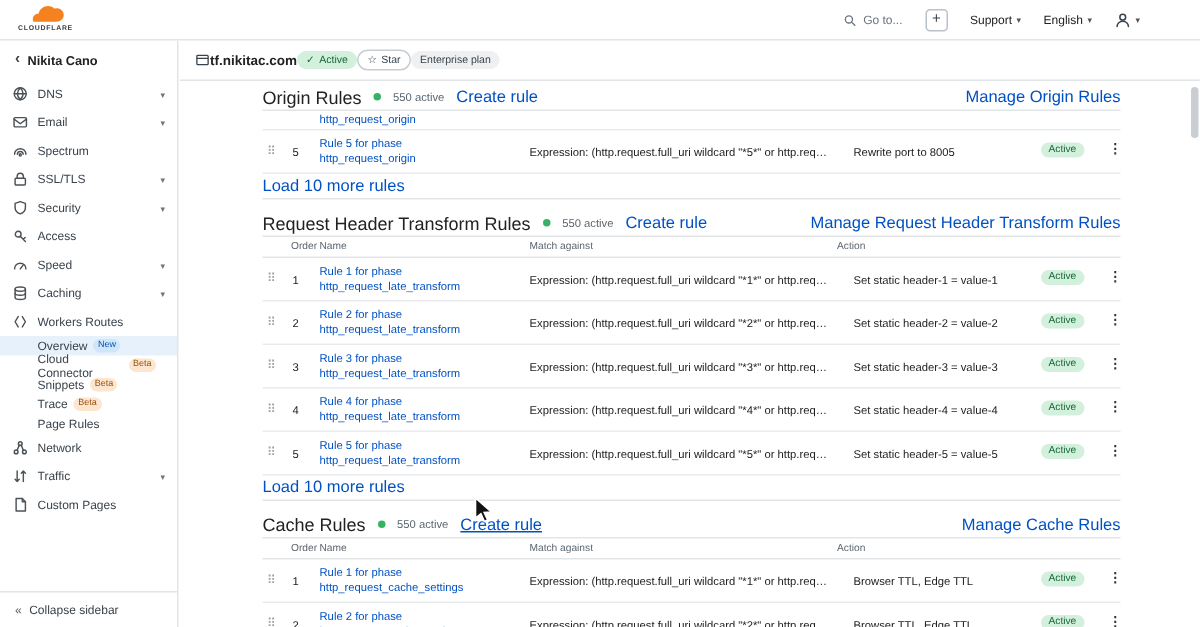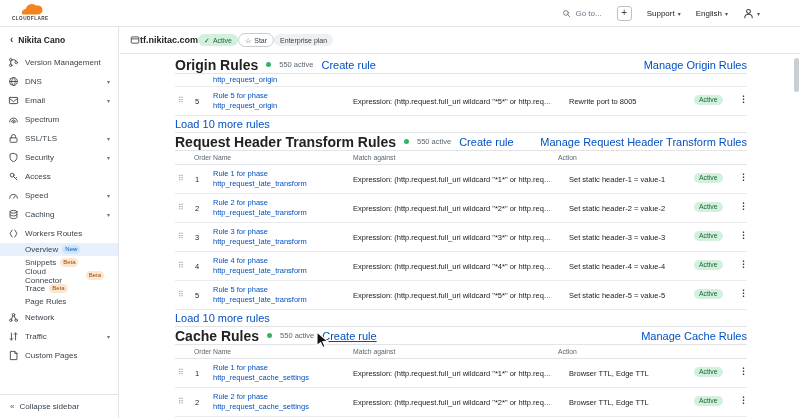--- a/index.html
+++ b/index.html
@@ -38,23 +38,23 @@
   
   .main{position:absolute;left:120px;top:27px;right:0;bottom:0;background:#fff;overflow:hidden}
   .zonebar{height:27px;border-bottom:1px solid #e2e5e8;display:flex;align-items:center;padding:0 10px;box-sizing:border-box}
   .zone-domain{font-size:9px;font-weight:bold;color:#222}
   .pill{font-size:7px;border-radius:9px;padding:1.5px 6px;display:inline-flex;align-items:center;gap:3px;line-height:9px}
   .pill.active{background:#d3f0dd;color:#17663a}
   .pill.star{border:1px solid #c6cdd3;color:#39434c;background:#fff;cursor:pointer}
   .pill.plan{background:#eef0f2;color:#39434c}
 
   .content{position:absolute;left:55px;top:29px;width:572px}
-  .section + .section{}
+  .section + .section{margin-top:7px}
   .sec-head{height:17px;display:flex;align-items:center;gap:8px;border-bottom:1px solid #e2e5e8;position:relative}
-  .sec-title{font-size:14px;font-weight:bold;color:#222}
+  .sec-title{font-size:12px;font-weight:normal;color:#222}
   .dot{width:5px;height:5px;border-radius:50%;background:#34b364;flex:none}
   .sec-count{font-size:7.5px;color:#5b6670}
   .bluelink{color:#0051c3;font-size:11px;cursor:pointer}
   .bluelink.hovered{text-decoration:underline}
   .manage{position:absolute;right:0}
   .col-row{height:13px;position:relative;border-bottom:1px solid #e2e5e8;font-size:6.8px;color:#5b6670}
   .col-row span{position:absolute;top:3px}
   .c0{left:19px}.c1{left:38px}.c2{left:178px}.c3{left:383px}
   .rrow{height:28px;position:relative;border-bottom:1px solid #e9ebed;font-size:7.5px}
   .drag{position:absolute;left:3px;top:9px;color:#98a1a8;font-size:8px;cursor:grab}
@@ -116,31 +116,20 @@
 
 <aside class="sidebar">
   <div class="account-row">
     <span class="backg">‹</span>
     <span>Nikita Cano</span>
   </div>
   <nav class="nav">
       <div class="nav-item">
         <span class="nav-ico">
           <svg viewBox="0 0 16 16" fill="none" stroke="#4a5258" stroke-width="1.4" stroke-linecap="round" stroke-linejoin="round">
-            <circle cx="4" cy="4" r="1.8"></circle>
-            <circle cx="4" cy="12" r="1.8"></circle>
-            <circle cx="12" cy="8" r="1.8"></circle>
-            <path d="M4 6v4M6 4h2a4 4 0 014 2"></path>
-          </svg>
-        </span>
-        <span class="nav-label">Version Management</span>
-      </div>
-      <div class="nav-item">
-        <span class="nav-ico">
-          <svg viewBox="0 0 16 16" fill="none" stroke="#4a5258" stroke-width="1.4" stroke-linecap="round" stroke-linejoin="round">
             <circle cx="8" cy="8" r="5.8"></circle>
             <path d="M2.2 8h11.6M8 2.2c-3.6 3.8-3.6 7.8 0 11.6M8 2.2c3.6 3.8 3.6 7.8 0 11.6"></path>
           </svg>
         </span>
         <span class="nav-label">DNS</span>
         <span class="nav-caret">▾</span>
       </div>
       <div class="nav-item">
         <span class="nav-ico">
           <svg viewBox="0 0 16 16" fill="none" stroke="#4a5258" stroke-width="1.4" stroke-linecap="round" stroke-linejoin="round">
@@ -215,25 +204,25 @@
             <path d="M6 3L3 8l3 5M10 3l3 5-3 5"></path>
           </svg>
         </span>
         <span class="nav-label">Workers Routes</span>
       </div>
       <div class="nav-sub selected">
         <span>Overview</span>
         <span class="sbadge new">New</span>
       </div>
       <div class="nav-sub">
+        <span>Cloud Connector</span>
+        <span class="sbadge beta">Beta</span>
+      </div>
+      <div class="nav-sub">
         <span>Snippets</span>
-        <span class="sbadge beta">Beta</span>
-      </div>
-      <div class="nav-sub">
-        <span>Cloud Connector</span>
         <span class="sbadge beta">Beta</span>
       </div>
       <div class="nav-sub">
         <span>Trace</span>
         <span class="sbadge beta">Beta</span>
       </div>
       <div class="nav-sub">
         <span>Page Rules</span>
       </div>
       <div class="nav-item">

